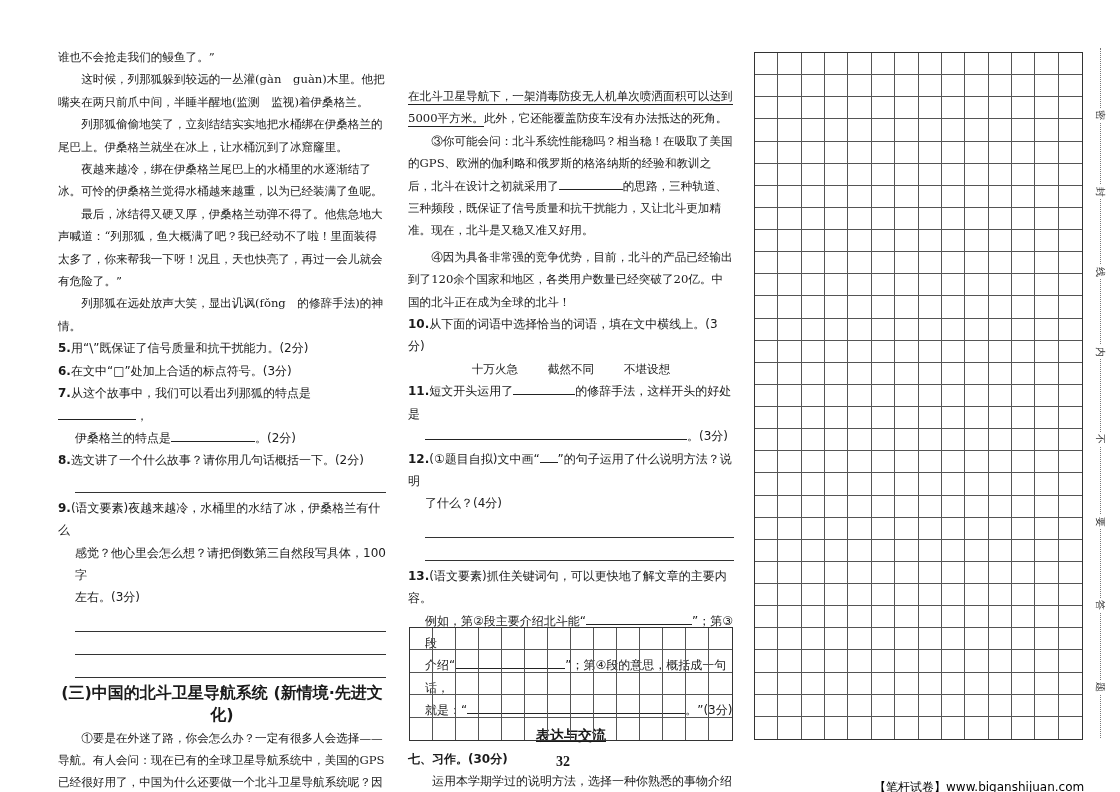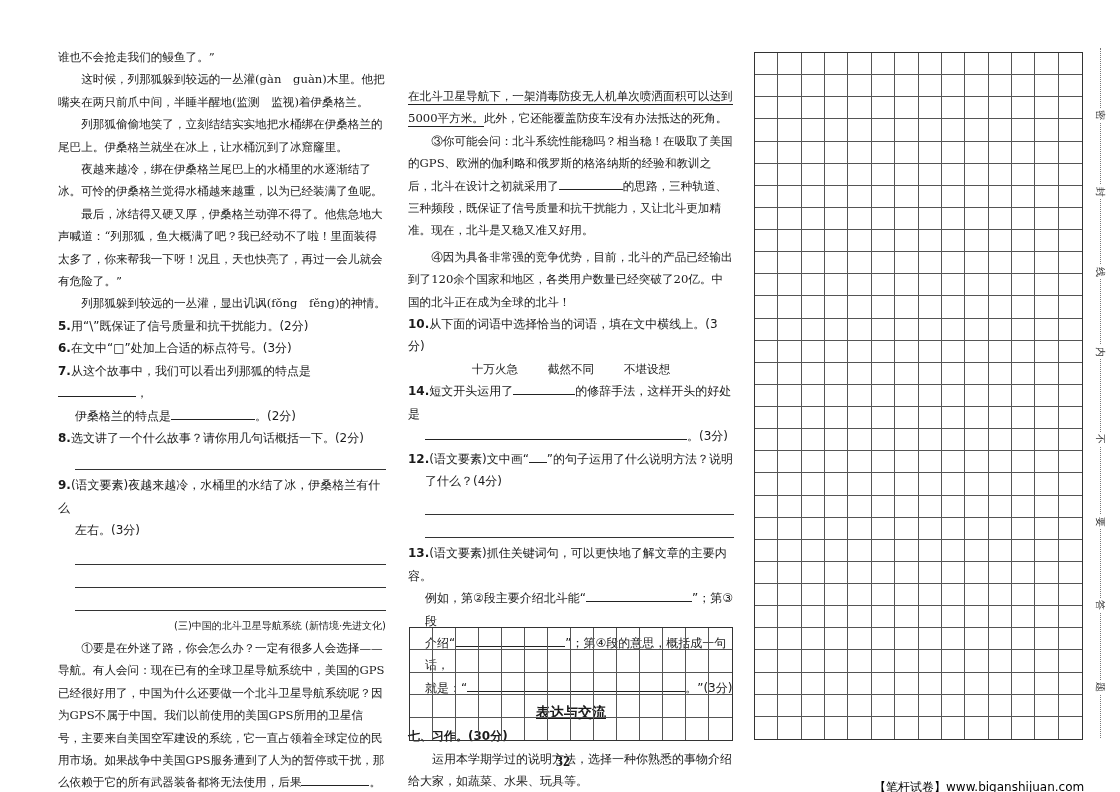--- a/index.html
+++ b/index.html
@@ -7,73 +7,74 @@
        font-family:"DejaVu Serif","Liberation Serif",serif;color:#1a1a1a;}
   .col{position:absolute;font-size:11.6px;line-height:22.4px;}
   .col p{margin:0;}
   .ind{text-indent:2em;}
   .q{font-family:"DejaVu Sans","Liberation Sans",sans-serif;font-size:12px;}
   .q .num{font-weight:bold;}
   .qcont{padding-left:17px;}
   .blank{display:inline-block;border-bottom:1px solid #222;height:14px;vertical-align:baseline;}
   .line{border-bottom:1px solid #333;height:22px;margin-left:17px;}
   .u2{border-bottom:1.5px solid #222;padding-bottom:1px;}
-  .sec-title{text-align:right;font-family:"DejaVu Sans","Liberation Sans",sans-serif;font-weight:normal;font-size:10px;}
+  .sec-title{text-align:center;font-family:"DejaVu Sans","Liberation Sans",sans-serif;font-weight:bold;font-size:16px;}
   .center-words{text-align:center;word-spacing:0;}
   .center-words span{margin:0 13px;font-family:"DejaVu Sans","Liberation Sans",sans-serif;}
   .h-express{text-align:center;font-family:"DejaVu Sans","Liberation Sans",sans-serif;font-weight:bold;font-size:14px;line-height:26px;text-decoration:underline;}
   .h7{font-family:"DejaVu Sans","Liberation Sans",sans-serif;font-weight:bold;}
   .grid{position:absolute;display:grid;border:1.2px solid #333;box-sizing:border-box;}
   .grid div{border-right:1px solid #555;border-bottom:1px solid #555;box-sizing:border-box;}
   .page-num{position:absolute;left:556px;top:754px;font-weight:bold;font-size:14px;font-family:"Liberation Serif","DejaVu Serif",serif;}
   .footer{position:absolute;left:874px;top:763px;font-size:12px;font-family:"DejaVu Sans","Liberation Sans",sans-serif;color:#000000;margin-top:16px;}
   .margin-line{position:absolute;left:1100px;top:48px;height:690px;border-left:1px dotted #777;}
   .margin-char{position:absolute;left:1093px;width:14px;height:14px;background:#fff;font-size:10px;line-height:14px;text-align:center;transform:rotate(90deg);font-family:"DejaVu Sans","Liberation Sans",sans-serif;color:#333;}
 </style>
 </head>
 <body>
 
 <div class="col" style="left:58px;top:46px;width:328px;">
   <p>谁也不会抢走我们的鳗鱼了。”</p>
   <p class="ind">这时候，列那狐躲到较远的一丛灌(gàn　guàn)木里。他把嘴夹在两只前爪中间，半睡半醒地(监测　监视)着伊桑格兰。</p>
   <p class="ind">列那狐偷偷地笑了，立刻结结实实地把水桶绑在伊桑格兰的尾巴上。伊桑格兰就坐在冰上，让水桶沉到了冰窟窿里。</p>
   <p class="ind">夜越来越冷，绑在伊桑格兰尾巴上的水桶里的水逐渐结了冰。可怜的伊桑格兰觉得水桶越来越重，以为已经装满了鱼呢。</p>
   <p class="ind">最后，冰结得又硬又厚，伊桑格兰动弹不得了。他焦急地大声喊道：“列那狐，鱼大概满了吧？我已经动不了啦！里面装得太多了，你来帮我一下呀！况且，天也快亮了，再过一会儿就会有危险了。”</p>
-  <p class="ind">列那狐躲到较远的一丛灌，显出讥讽(fǒng　fěng)的神情。</p>
+  <p class="ind">列那狐在远处放声大笑，显出讥讽(fǒng　的修辞手法)的神情。</p>
 
   <p class="q"><span class="num">5.</span><span>用“\”既保证了信号质量和抗干扰能力。(2分)</span></p>
   <p class="q"><span class="num">6.</span><span>在文中“□”处加上合适的标点符号。(3分)</span></p>
   <p class="q"><span class="num">7.</span><span>从这个故事中，我们可以看出列那狐的特点是</span><span class="blank" style="width:78px;"></span><span>，</span></p>
   <p class="q qcont"><span>伊桑格兰的特点是</span><span class="blank" style="width:84px;"></span><span>。(2分)</span></p>
   <p class="q"><span class="num">8.</span><span>选文讲了一个什么故事？请你用几句话概括一下。(2分)</span></p>
   <div class="line" style="height:20px;"></div>
   <p class="q" style="margin-top:4px;"><span class="num">9.</span><span>(语文要素)夜越来越冷，水桶里的水结了冰，伊桑格兰有什么</span></p>
+  <p class="q qcont">感觉？他心里会怎么想？请把倒数第三自然段写具体，100字</p>
   <p class="q qcont">左右。(3分)</p>
   <div class="line"></div>
   <div class="line"></div>
   <div class="line"></div>
   <p class="sec-title" style="margin-top:4px;">(三)中国的北斗卫星导航系统 (新情境·先进文化)</p>
   <p class="ind"><span>①要是在外迷了路，你会怎么办？一定有很多人会选择——导航。有人会问：现在已有的全球卫星导航系统中，美国的GPS已经很好用了，中国为什么还要做一个北斗卫星导航系统呢？因为GPS不属于中国。我们以前使用的美国GPS所用的卫星信号，主要来自美国空军建设的系统，它一直占领着全球定位的民用市场。如果战争中美国GPS服务遭到了人为的暂停或干扰，那么依赖于它的所有武器装备都将无法使用，后果</span><span class="blank" style="width:68px;"></span><span>。</span></p>
 
 </div>
 
 <div class="col" style="left:408px;top:37px;width:326px;margin-top:48px;">
   <p><span class="u2">在北斗卫星导航下，一架消毒防疫无人机单次喷洒面积可以达到5000平方米。</span><span>此外，它还能覆盖防疫车没有办法抵达的死角。</span></p>
   <p class="ind"><span>③你可能会问：北斗系统性能稳吗？相当稳！在吸取了美国的GPS、欧洲的伽利略和俄罗斯的格洛纳斯的经验和教训之后，北斗在设计之初就采用了</span><span class="blank" style="width:64px;"></span><span>的思路，三种轨道、三种频段，既保证了信号质量和抗干扰能力，又让北斗更加精准。现在，北斗是又稳又准又好用。</span></p>
   <p class="ind" style="margin-top:4px;">④因为具备非常强的竞争优势，目前，北斗的产品已经输出到了120余个国家和地区，各类用户数量已经突破了20亿。中国的北斗正在成为全球的北斗！</p>
 
   <p class="q"><span class="num">10.</span><span>从下面的词语中选择恰当的词语，填在文中横线上。(3分)</span></p>
   <p class="center-words">
     <span>十万火急</span>
     <span>截然不同</span>
     <span>不堪设想</span>
   </p>
-  <p class="q"><span class="num">14.</span><span>短文开头运用了</span><span class="blank" style="width:62px;"></span><span>的修辞手法，这样开头的好处是</span></p>
+  <p class="q"><span class="num">11.</span><span>短文开头运用了</span><span class="blank" style="width:62px;"></span><span>的修辞手法，这样开头的好处是</span></p>
   <p class="q qcont"><span class="blank" style="width:262px;"></span><span>。(3分)</span></p>
-  <p class="q"><span class="num">12.</span><span>(语文要素)文中画“</span><span class="blank" style="width:18px;"></span><span>”的句子运用了什么说明方法？说明</span></p>
+  <p class="q"><span class="num">12.</span><span>(①题目自拟)文中画“</span><span class="blank" style="width:18px;"></span><span>”的句子运用了什么说明方法？说明</span></p>
   <p class="q qcont">了什么？(4分)</p>
   <div class="line"></div>
   <div class="line"></div>
   <p class="q" style="margin-top:4px;"><span class="num">13.</span><span>(语文要素)抓住关键词句，可以更快地了解文章的主要内容。</span></p>
   <p class="q qcont"><span>例如，第②段主要介绍北斗能“</span><span class="blank" style="width:106px;"></span><span>”；第③段</span></p>
   <p class="q qcont"><span>介绍“</span><span class="blank" style="width:110px;"></span><span>”；第④段的意思，概括成一句话，</span></p>
   <p class="q qcont"><span>就是：“</span><span class="blank" style="width:218px;"></span><span>。”(3分)</span></p>
   <p class="h-express">表达与交流</p>
   <p class="q h7">七、习作。(30分)</p>
   <p class="q ind">运用本学期学过的说明方法，选择一种你熟悉的事物介绍给大家，如蔬菜、水果、玩具等。</p>

